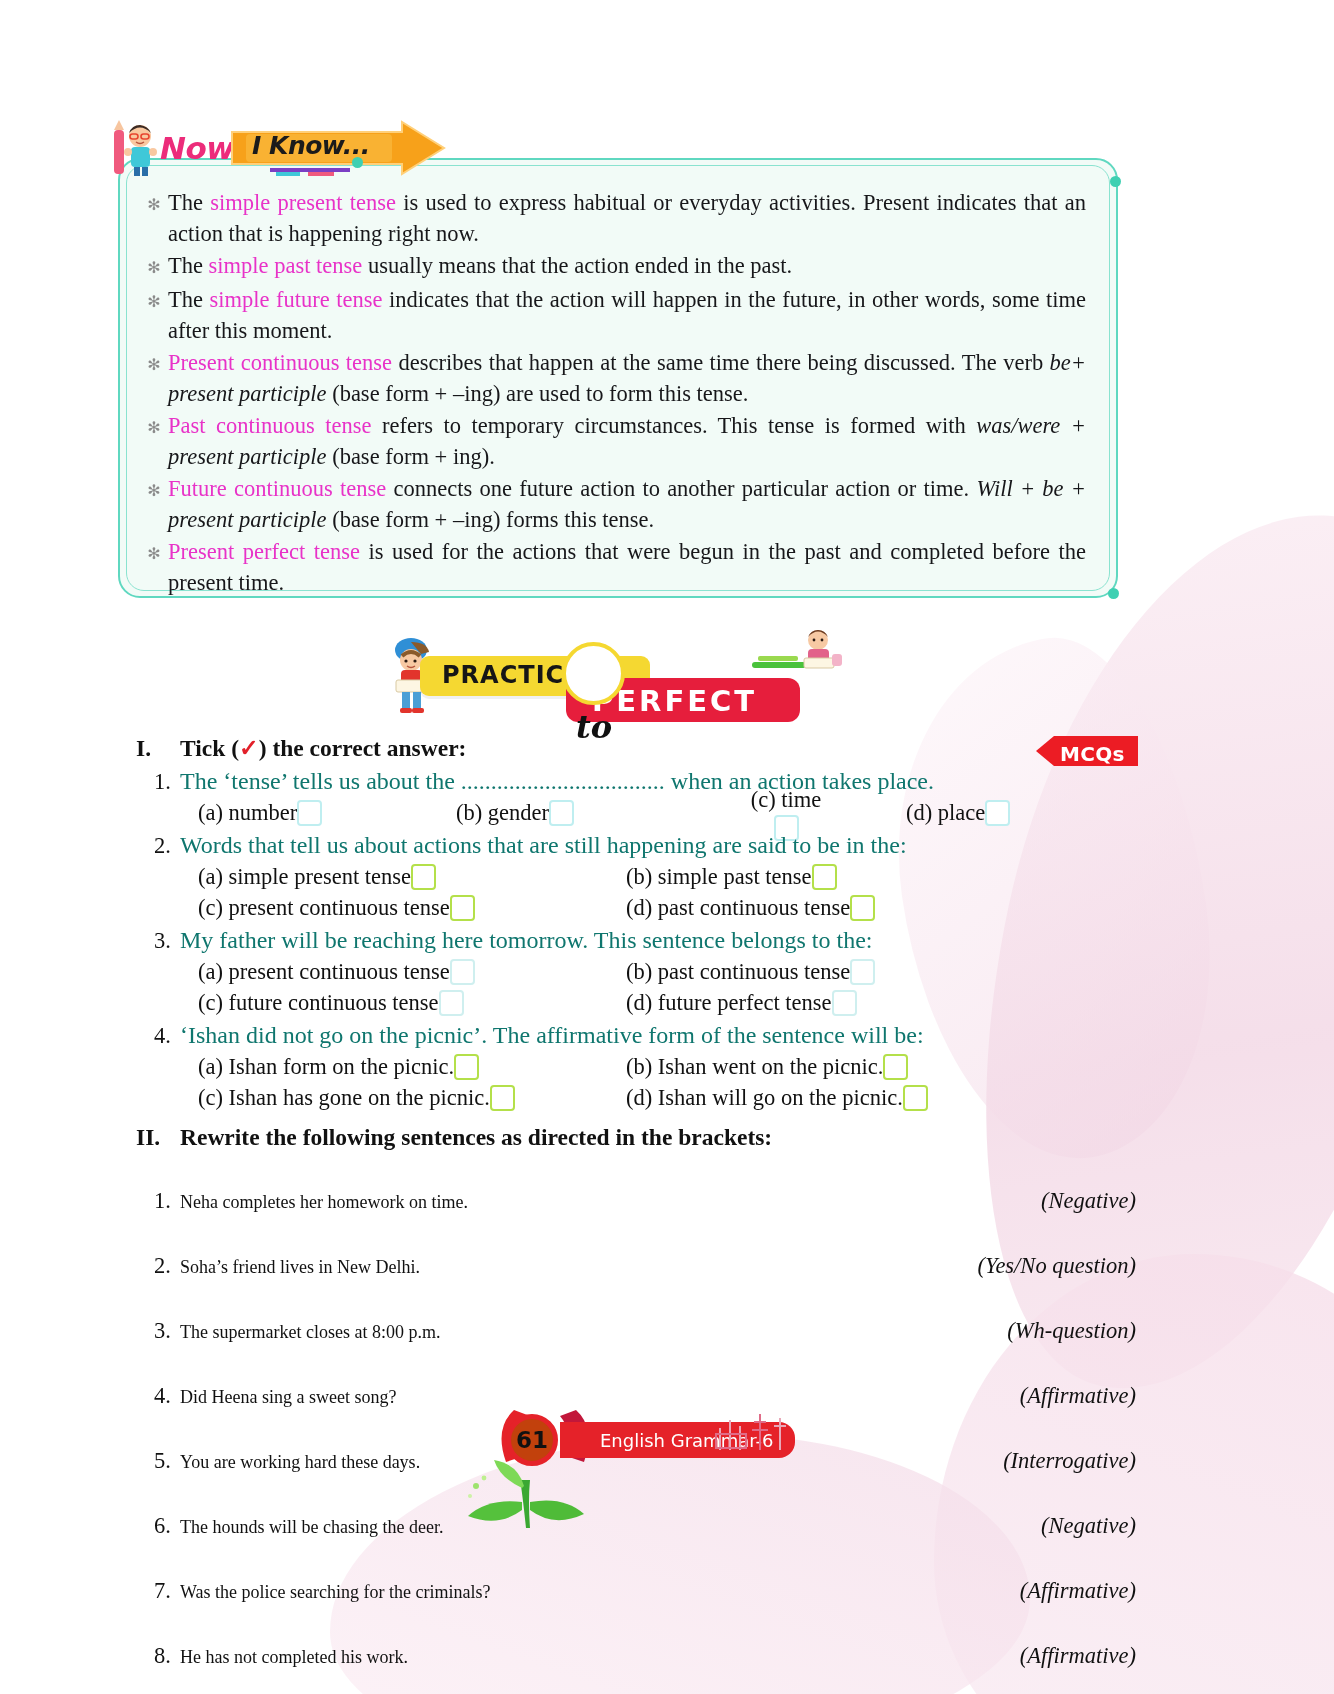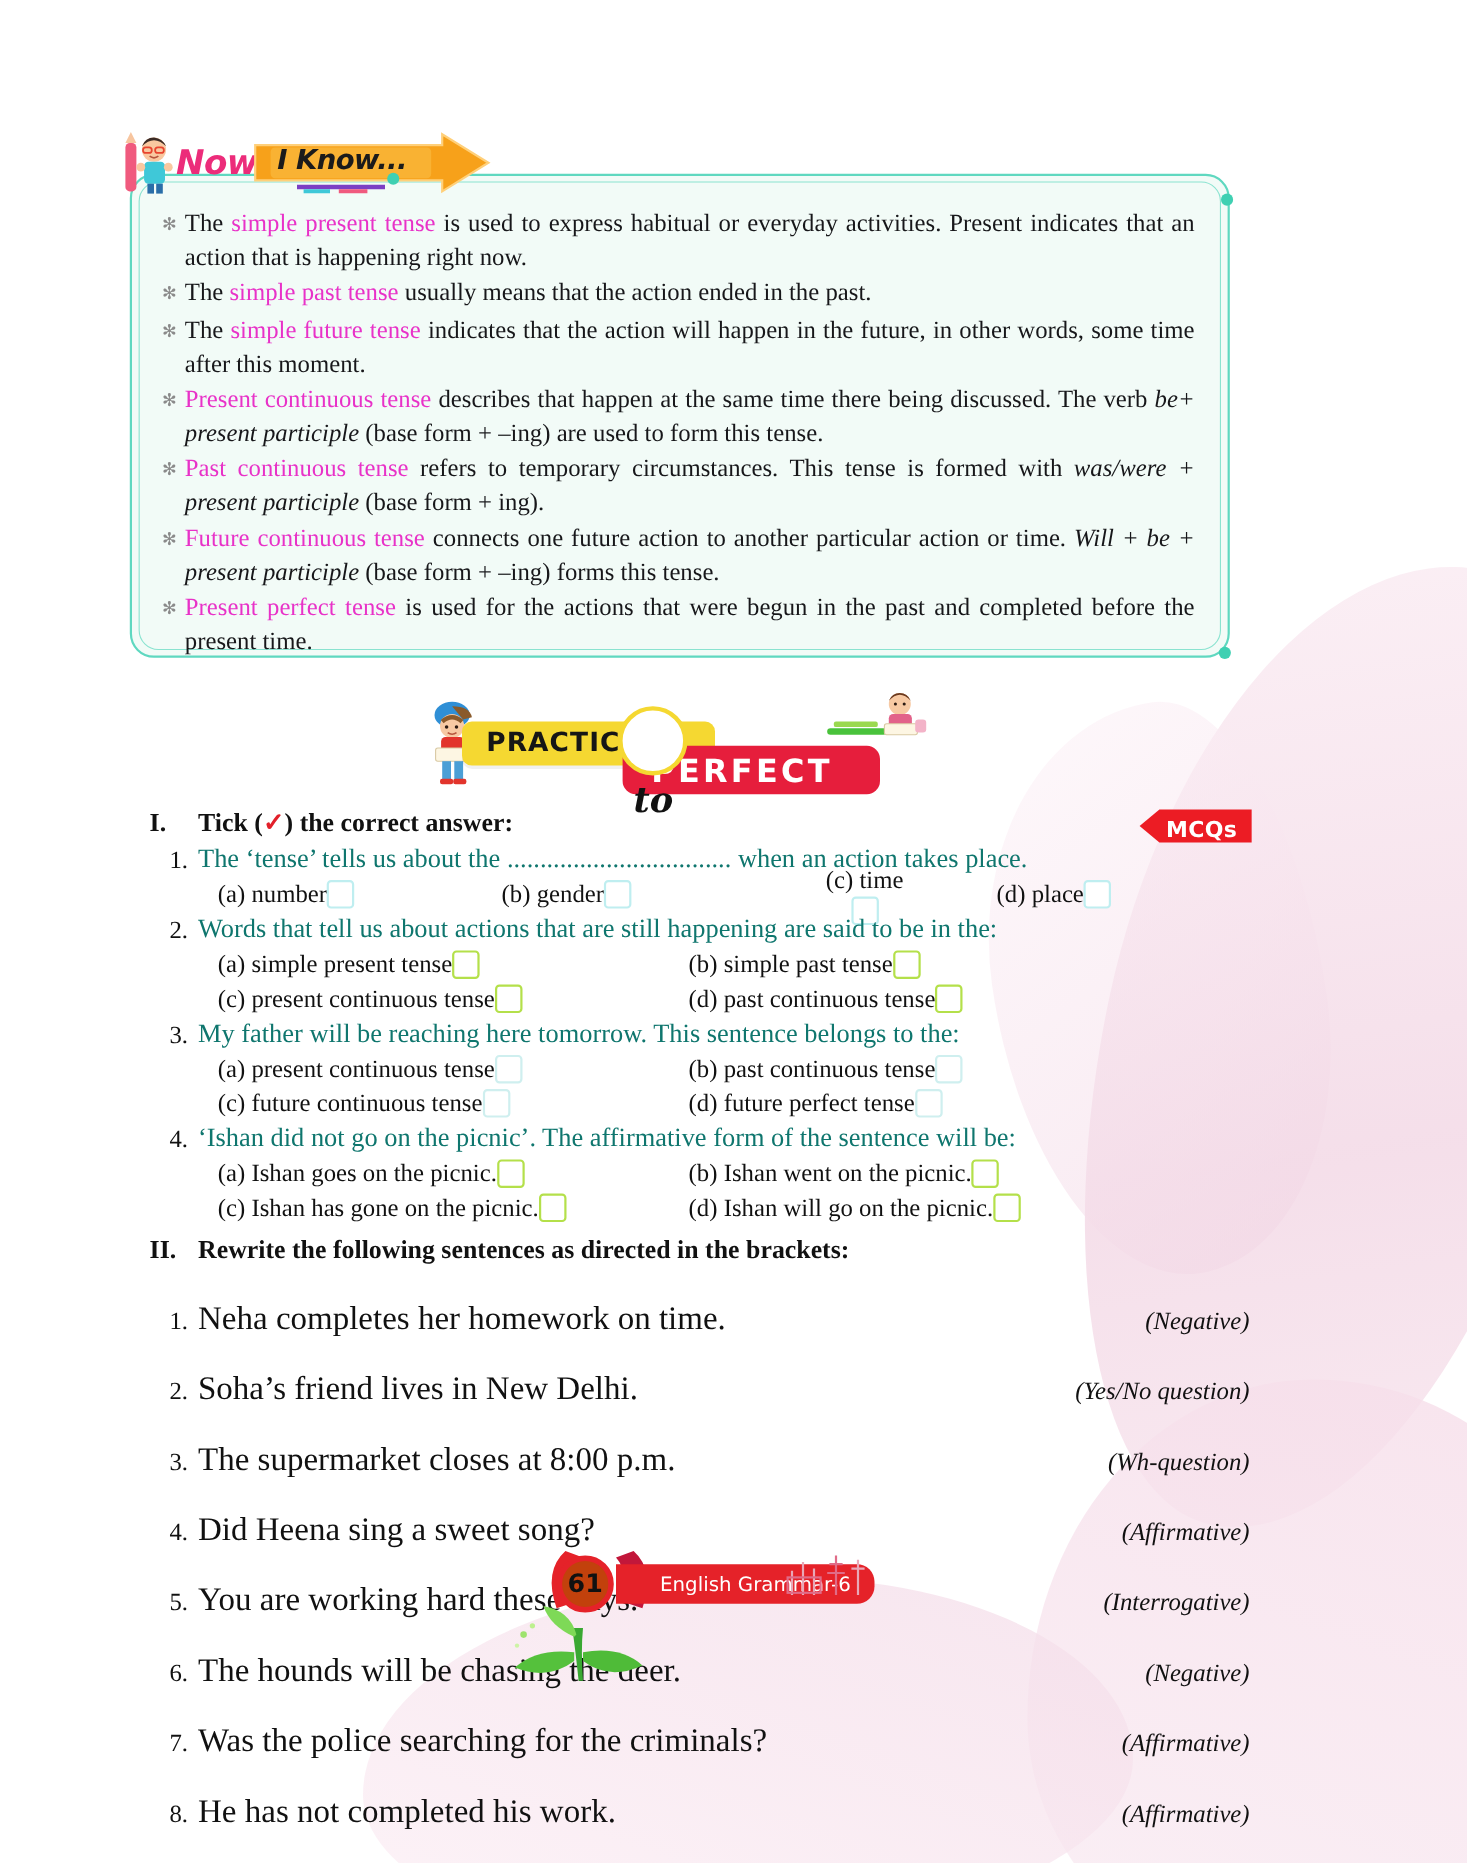--- a/index.html
+++ b/index.html
@@ -313,21 +313,21 @@
   }
   .s2-num {
     flex: 0 0 44px;
     padding-left: 18px;
     font-size: 22.5px;
     line-height: 32px;
     color: #111;
   }
   .s2-sent {
     flex: 1;
-    font-size: 30px;
+    font-size: 18px;
     line-height: 32px;
     color: #111;
   }
   .s2-tag {
     flex: 0 0 auto;
     font-size: 22.5px;
     line-height: 32px;
     font-style: italic;
     color: #111;
     text-align: right;
@@ -576,21 +576,21 @@
             <span class="opt-label">(d) future perfect tense</span>
             <span class="cbox faint"></span>
           </div>
         </div>
         <div class="q-row">
           <div class="q-num">4.</div>
           <div class="q-text">‘Ishan did not go on the picnic’.  The affirmative form of the sentence will be:</div>
         </div>
         <div class="opt-row">
           <div class="opt w-half">
-            <span class="opt-label">(a) Ishan goes on the picnic.</span>
+            <span class="opt-label">(a) Ishan form on the picnic.</span>
             <span class="cbox green"></span>
           </div>
           <div class="opt ">
             <span class="opt-label">(b)  Ishan went on the picnic.</span>
             <span class="cbox green"></span>
           </div>
         </div>
         <div class="opt-row">
           <div class="opt w-half">
             <span class="opt-label">(c) Ishan has gone on the picnic.</span>

